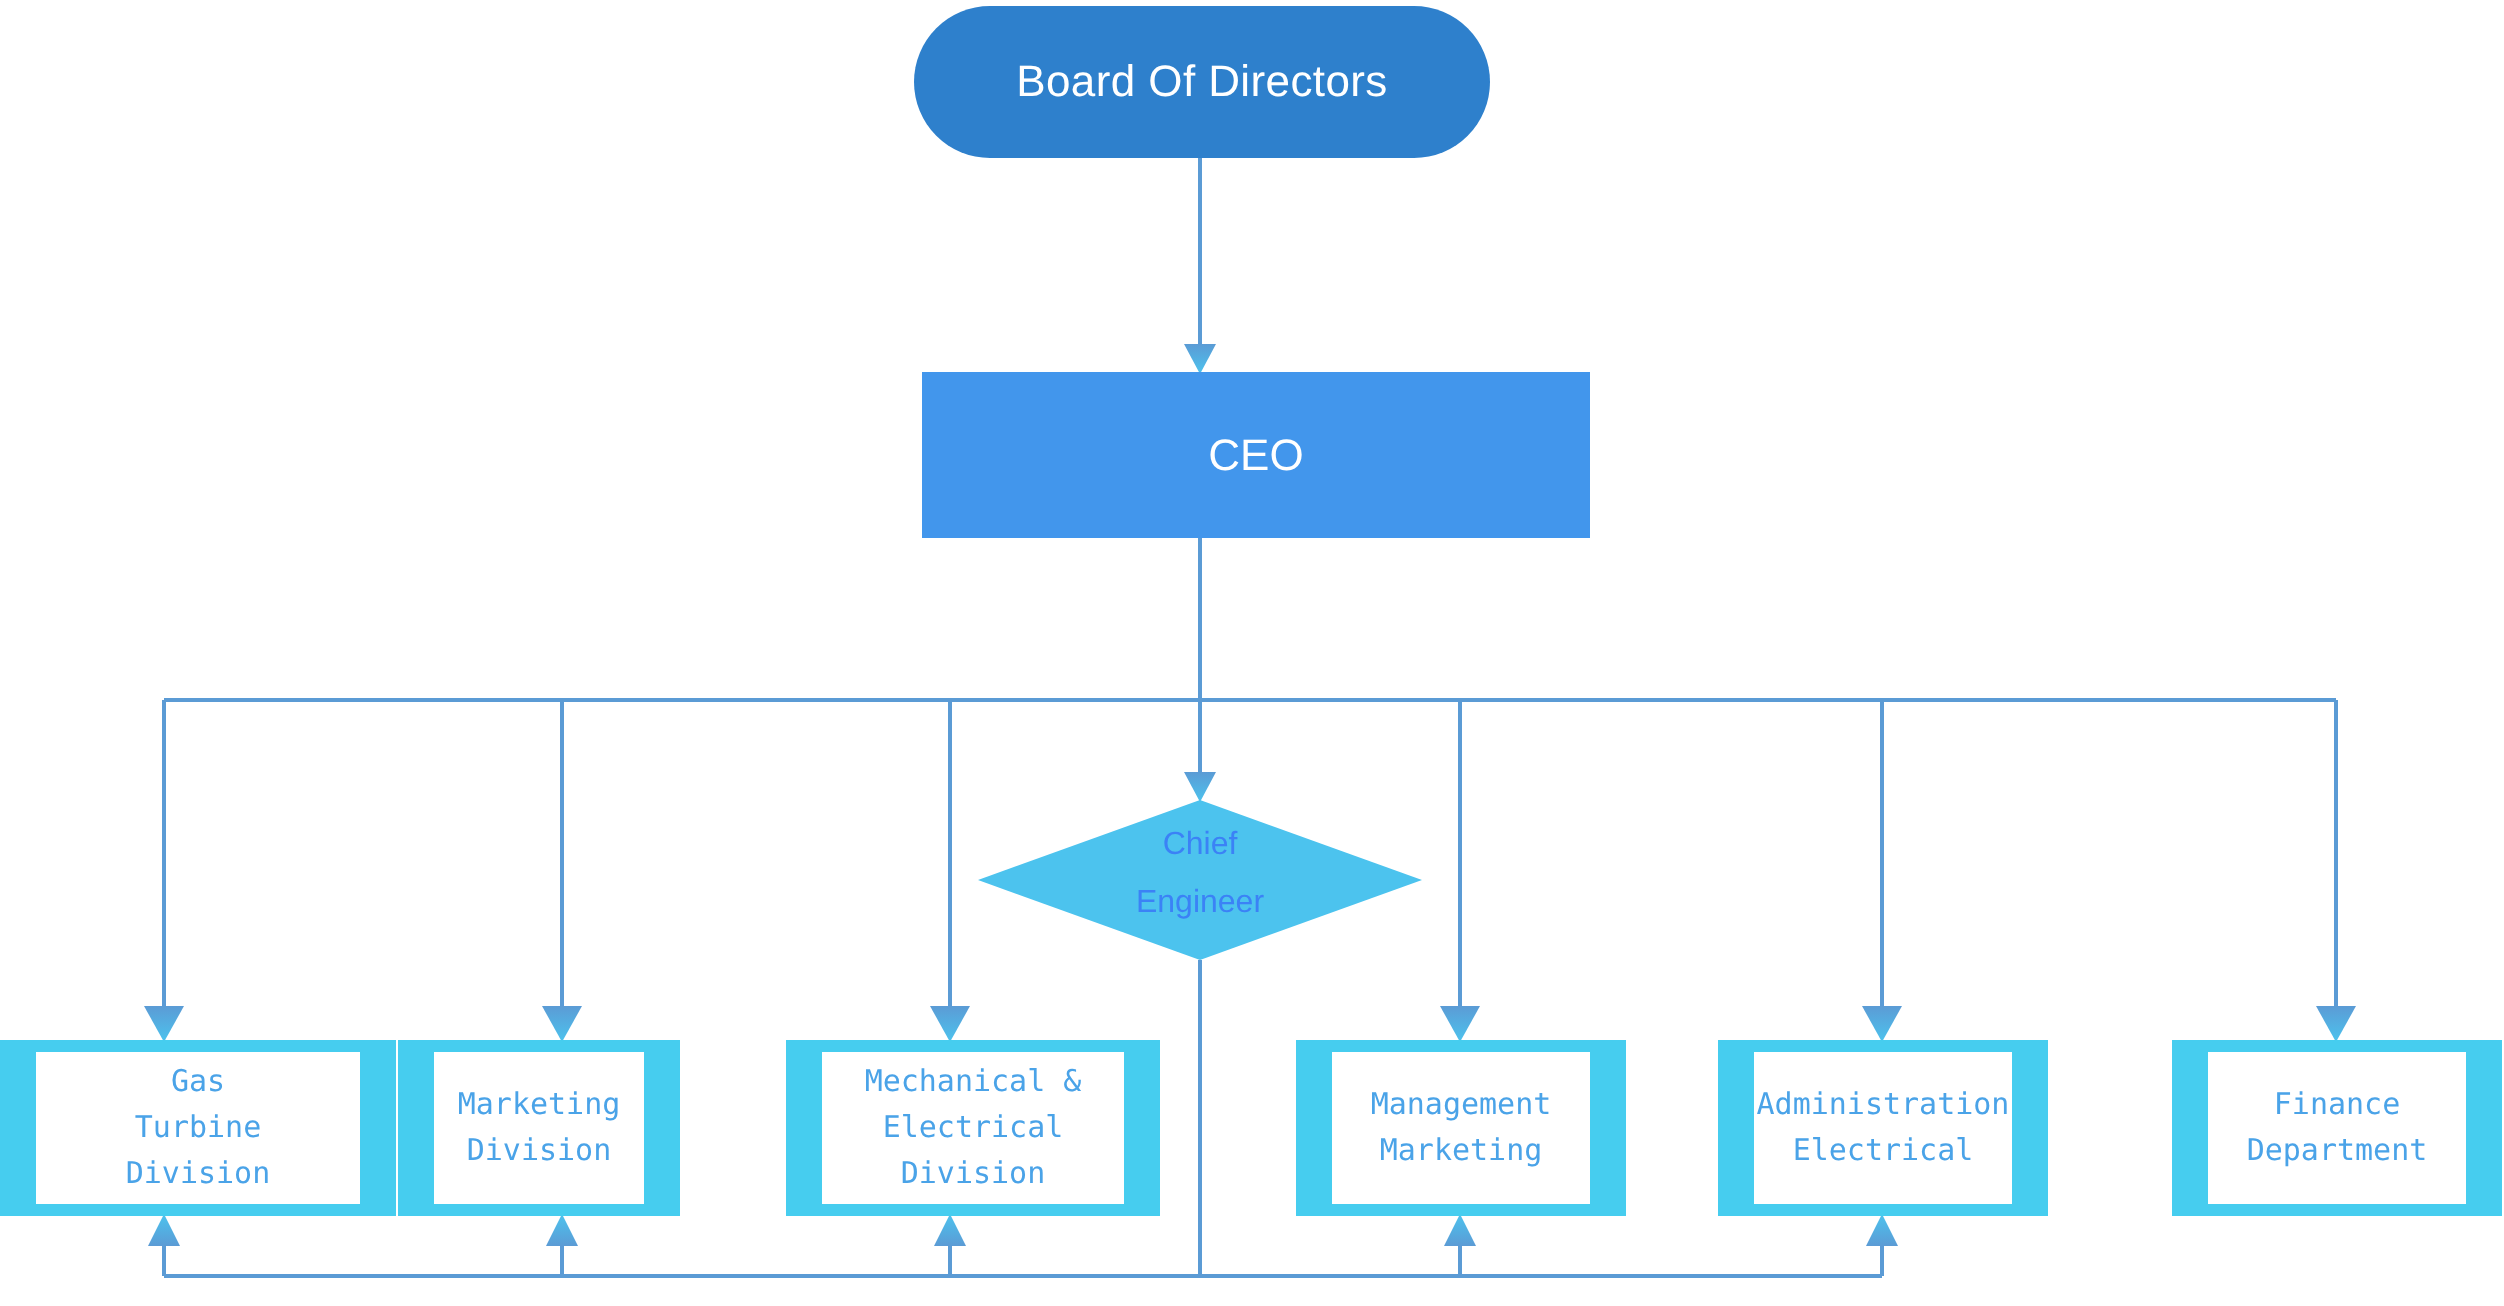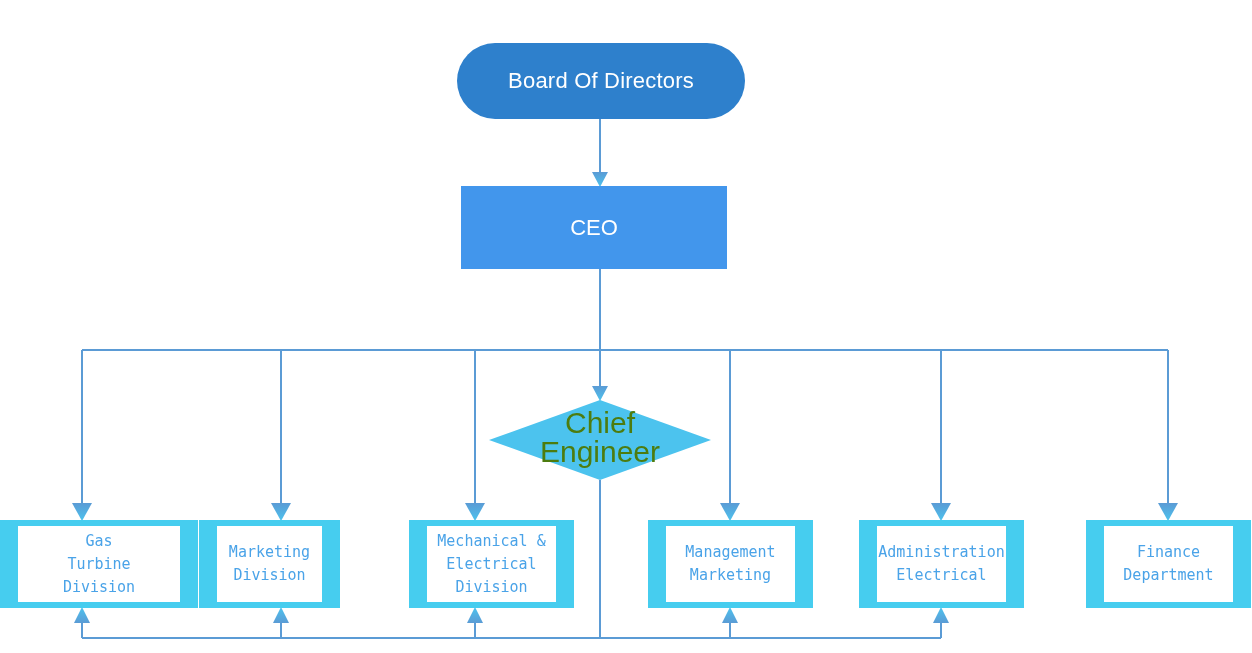--- a/index.html
+++ b/index.html
@@ -36,26 +36,25 @@
   }
   .node-pill {
     left: 457px;
     top: 3px;
     width: 288px;
     height: 76px;
     background: #2e80cc;
     border-radius: 38px;
     font-size: 22px;
     letter-spacing: 0.2px;
-    margin-top: 40px;
   }
   .node-rect {
     left: 461px;
     top: 186px;
-    width: 266px;
+    width: 334px;
     height: 83px;
     background: #4296ec;
     font-size: 22px;
   }
 
   
   .node-diamond-wrap {
     position: absolute;
     left: 489px;
     top: 400px;
@@ -70,22 +69,22 @@
     height: 80px;
     background: #4cc3ee;
     clip-path: polygon(50% 0%, 100% 50%, 50% 100%, 0% 50%);
   }
   .node-diamond-label {
     position: absolute;
     left: 0;
     top: 8px;
     width: 222px;
     text-align: center;
-    color: #4d7c0f;
-    font-size: 30px;
+    color: #3b82f6;
+    font-size: 16px;
     line-height: 29px;
     white-space: pre-line;
   }
 
   
   .dept {
     position: absolute;
     box-sizing: border-box;
     background: #46cdef;
     top: 520px;
@@ -197,21 +196,21 @@
     </div>
   </div>
 
   <div class="dept" style="left:199px;width:141px;">
     <div class="dept-inner">
       <div class="dept-label">Marketing
 Division</div>
     </div>
   </div>
 
-  <div class="dept" style="left:393px;width:165px;margin-left:16px;">
+  <div class="dept" style="left:393px;width:187px;">
     <div class="dept-inner">
       <div class="dept-label">Mechanical &amp;
 Electrical
 Division</div>
     </div>
   </div>
 
   <div class="dept" style="left:648px;width:165px;">
     <div class="dept-inner">
       <div class="dept-label">Management

